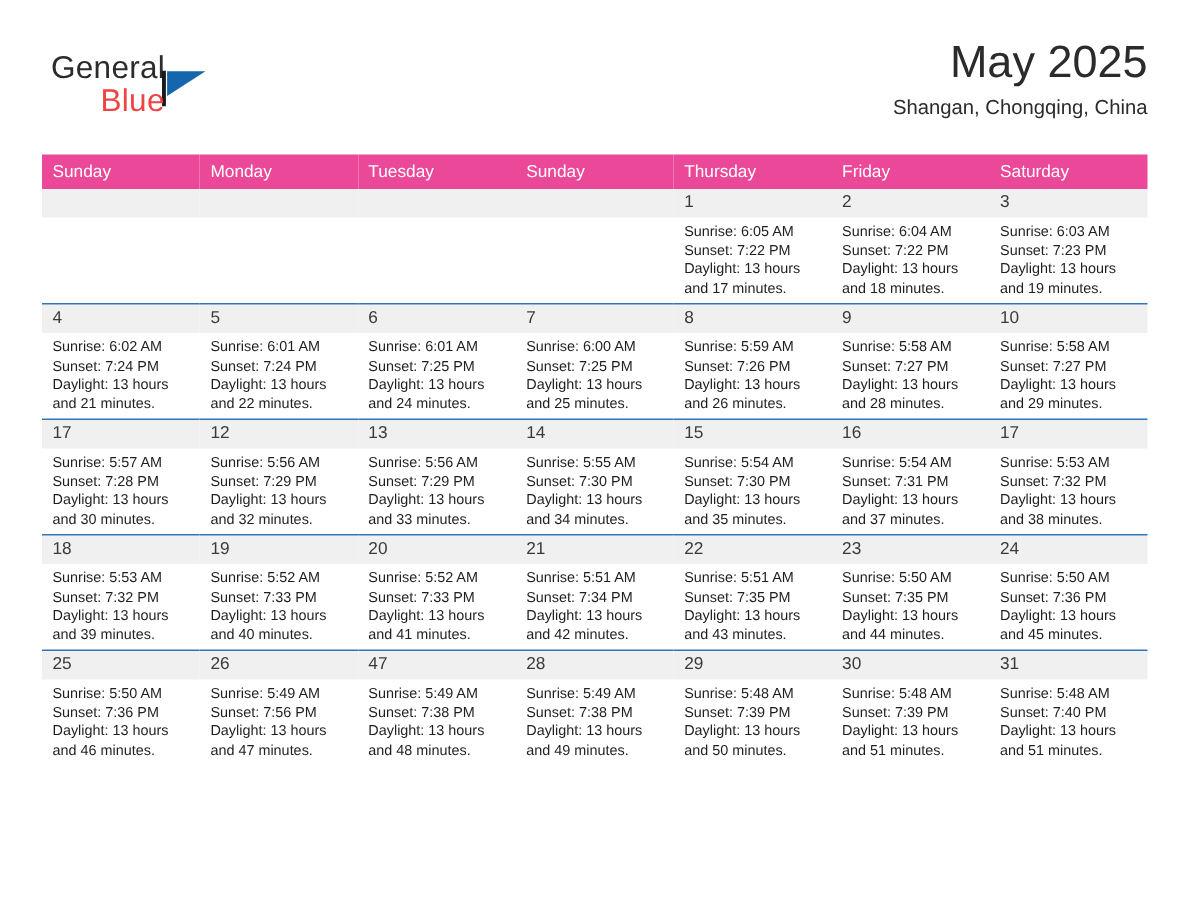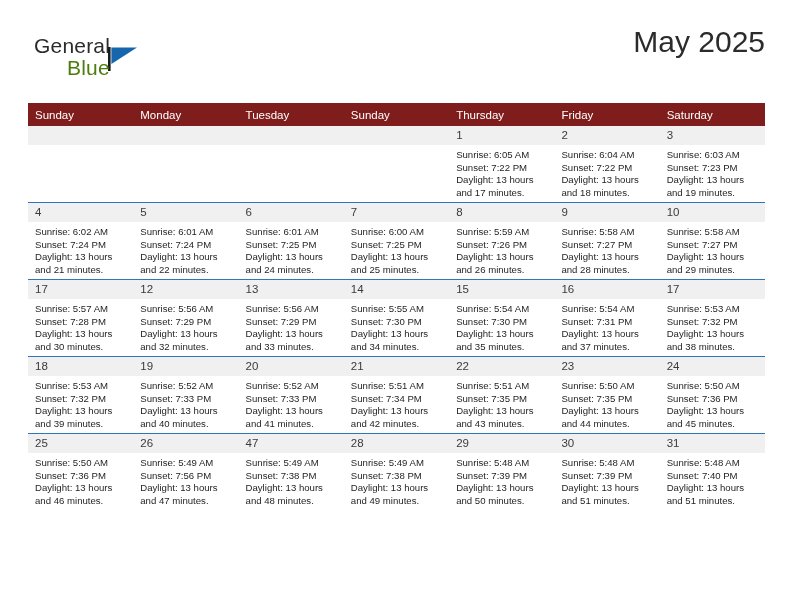--- a/index.html
+++ b/index.html
@@ -42,21 +42,21 @@
     font-size: 21px;
     color: #2b2b2b;
     letter-spacing: 0.2px;
     font-family: "Liberation Sans", sans-serif;
   }
   .logo-blue {
     position: absolute;
     left: 33px;
     top: 22px;
     font-size: 21px;
-    color: #4d7c0f;
+    color: #ef4444;
     letter-spacing: 0.2px;
     font-family: "Liberation Sans", sans-serif;
     text-align: right;
   }
   .logo-mark {
     position: absolute;
     left: 74px;
     top: 13px;
     width: 30px;
     height: 24px;
@@ -84,21 +84,21 @@
   
   .cal {
     position: absolute;
     left: 28px;
     top: 103px;
     width: 737px;
     border-collapse: collapse;
     table-layout: fixed;
   }
   .cal th {
-    background: #7f1d1d;
+    background: #ec4899;
     color: #ffffff;
     font-size: 11.5px;
     font-weight: normal;
     text-align: left;
     padding: 5px 0 5px 7px;
     height: 13px;
     border: none;
   }
   .cal td {
     vertical-align: top;
@@ -144,20 +144,21 @@
         <svg width="30" height="24" viewBox="0 0 30 24" xmlns="http://www.w3.org/2000/svg">
           <rect x="0" y="0" width="2.6" height="24" fill="#1a1a1a"></rect>
           <polygon points="3.4,0.5 29,0.5 3.4,17" fill="#1566ad"></polygon>
         </svg>
       </span>
       <span class="logo-blue">Blue</span>
     </div>
 
     <div class="title-wrap">
       <div class="cal-title">May 2025</div>
+      <div class="cal-subtitle">Shangan, Chongqing, China</div>
     </div>
 
   </div>
 
   <table class="cal">
     <thead>
       <tr>
         <th>Sunday</th>
         <th>Monday</th>
         <th>Tuesday</th>

